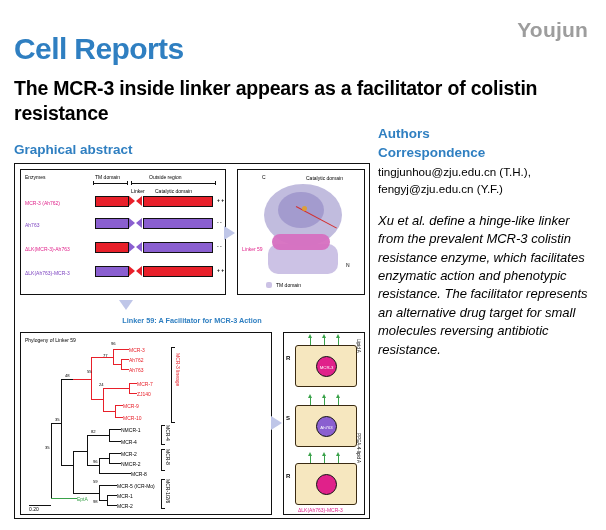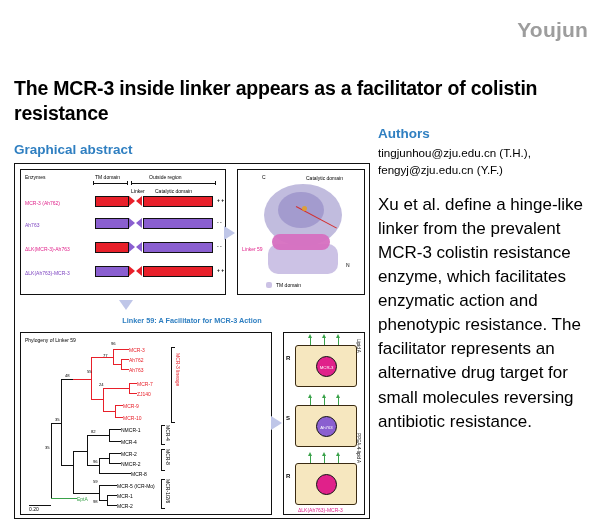--- a/index.html
+++ b/index.html
@@ -76,23 +76,24 @@
     color: #000;
     margin-bottom: 14px;
   }
   .corr-text {
     font-size: 11.6px;
     line-height: 1.45;
     color: #000;
     margin-bottom: 14px;
   }
   .brief-text {
-    font-size: 17px;
+    font-size: 13px;
     line-height: 1.42;
     color: #000;
+    font-style: italic;
   }
   .ga-box {
     position: relative;
     width: 356px;
     height: 356px;
     border: 1px solid #111;
     background: #fff;
     box-sizing: border-box;
     overflow: hidden;
   }
@@ -280,20 +281,21 @@
     position: absolute;
     border-top: 1px solid #111;
   }
 </style>
 </head>
 <body>
 
 <div class="page">
 
   <div class="article-tag">Youjun</div>
+  <div class="journal-title">Cell Reports</div>
   <div class="paper-title">The MCR-3 inside linker appears as a facilitator of colistin resistance</div>
 
   <div class="col-left">
     <div class="section-head">Graphical abstract</div>
 
     <div class="ga-box">
 
       <div class="panel-a">
         <div class="lbl" style="left:4px; top:4px;">Enzymes</div>
         <div class="lbl" style="left:74px; top:4px;">TM domain</div>
@@ -510,18 +512,19 @@
         <div class="vtxt" style="left:72px; top:100px; font-size:4.6px;">PPEA-4-lipid A</div>
         <div class="lbl pink" style="left:14px; top:174px;">ΔLK(Ah763)-MCR-3</div>
       </div>
 
     </div>
   </div>
 
   <div class="col-right">
     <div class="section-head tight">Authors</div>
 
+    <div class="section-head tight">Correspondence</div>
     <div class="corr-text">tingjunhou@zju.edu.cn (T.H.), fengyj@zju.edu.cn (Y.F.)</div>
 
     <div class="brief-text">Xu et al. define a hinge-like linker from the prevalent MCR-3 colistin resistance enzyme, which facilitates enzymatic action and phenotypic resistance. The facilitator represents an alternative drug target for small molecules reversing antibiotic resistance.</div>
   </div>
 
 </div>
 
 </body></html>

